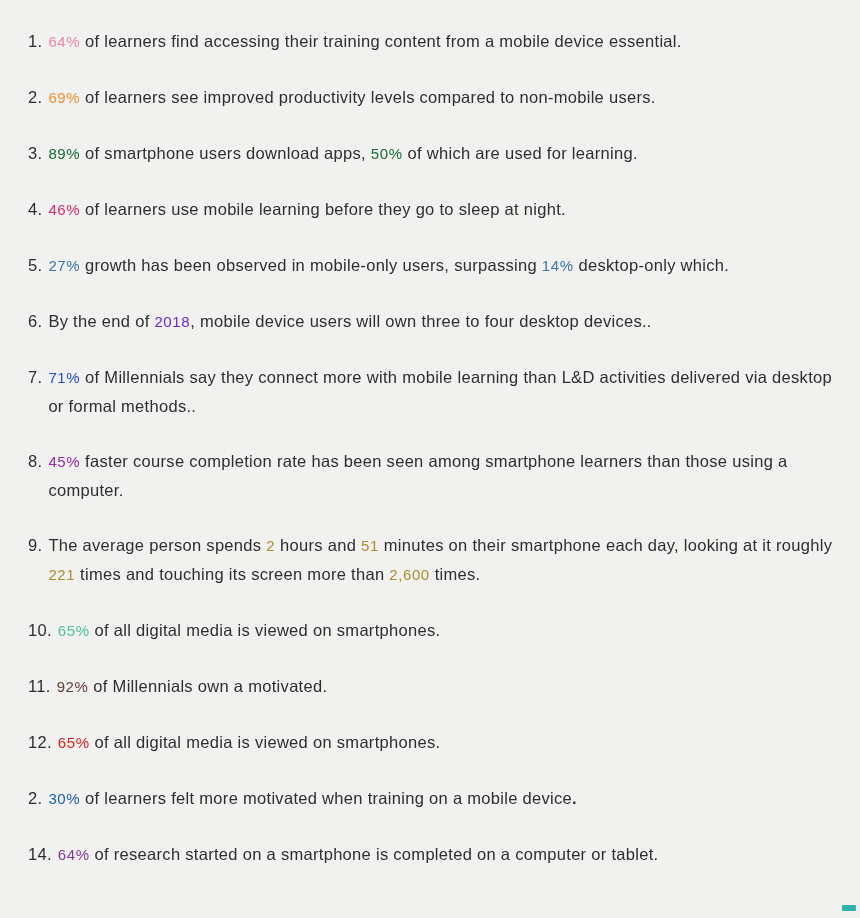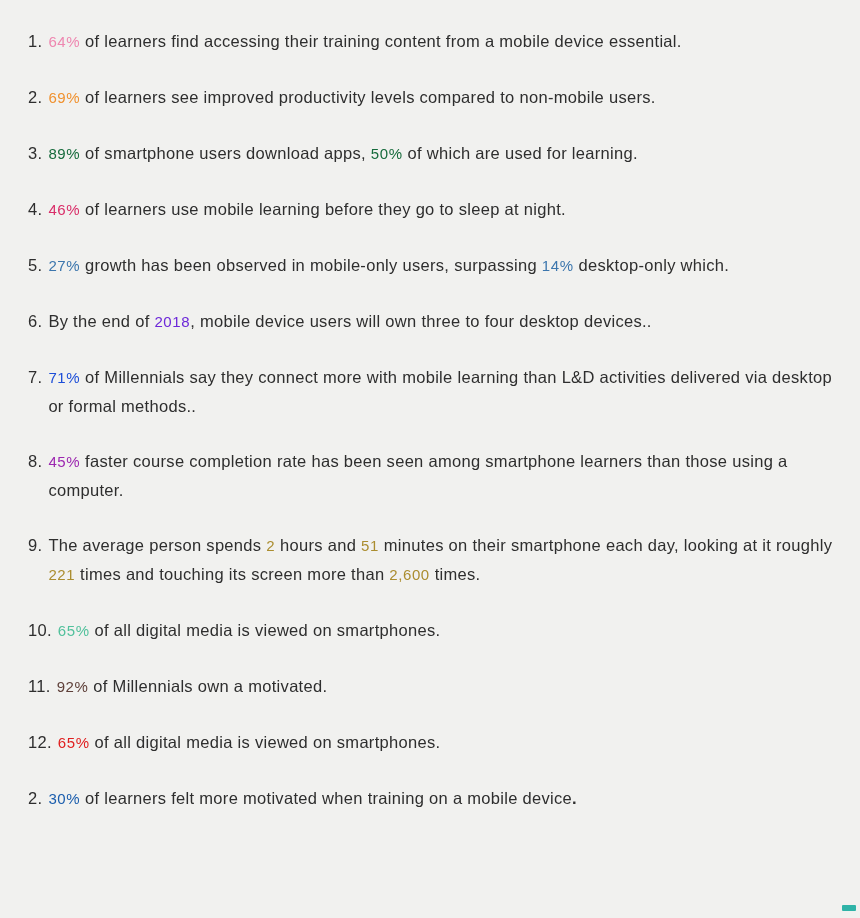--- a/index.html
+++ b/index.html
@@ -109,15 +109,19 @@
         <span class="stat-text"><span class="highlight" style="color: rgb(94, 63, 56);">92%</span><span> of Millennials own a motivated.</span></span>
       </li>
       <li class="stat-item">
         <span class="stat-number">12.</span>
         <span class="stat-text"><span class="highlight" style="color: rgb(224, 32, 32);">65%</span><span> of all digital media is viewed on smartphones.</span></span>
       </li>
       <li class="stat-item">
         <span class="stat-number">2.</span>
         <span class="stat-text"><span class="highlight" style="color: rgb(26, 93, 173);">30%</span><span> of learners felt more motivated when training on a mobile device</span><span class="bold">.</span></span>
       </li>
+      <li class="stat-item">
+        <span class="stat-number">14.</span>
+        <span class="stat-text"><span class="highlight" style="color: rgb(124, 61, 151);">64%</span><span> of research started on a smartphone is completed on a computer or tablet.</span></span>
+      </li>
     </ol>
   <div class="corner-accent" id="corner-accent" style="background: rgb(47, 179, 167);"></div>
 </div>
 
 </body></html>

